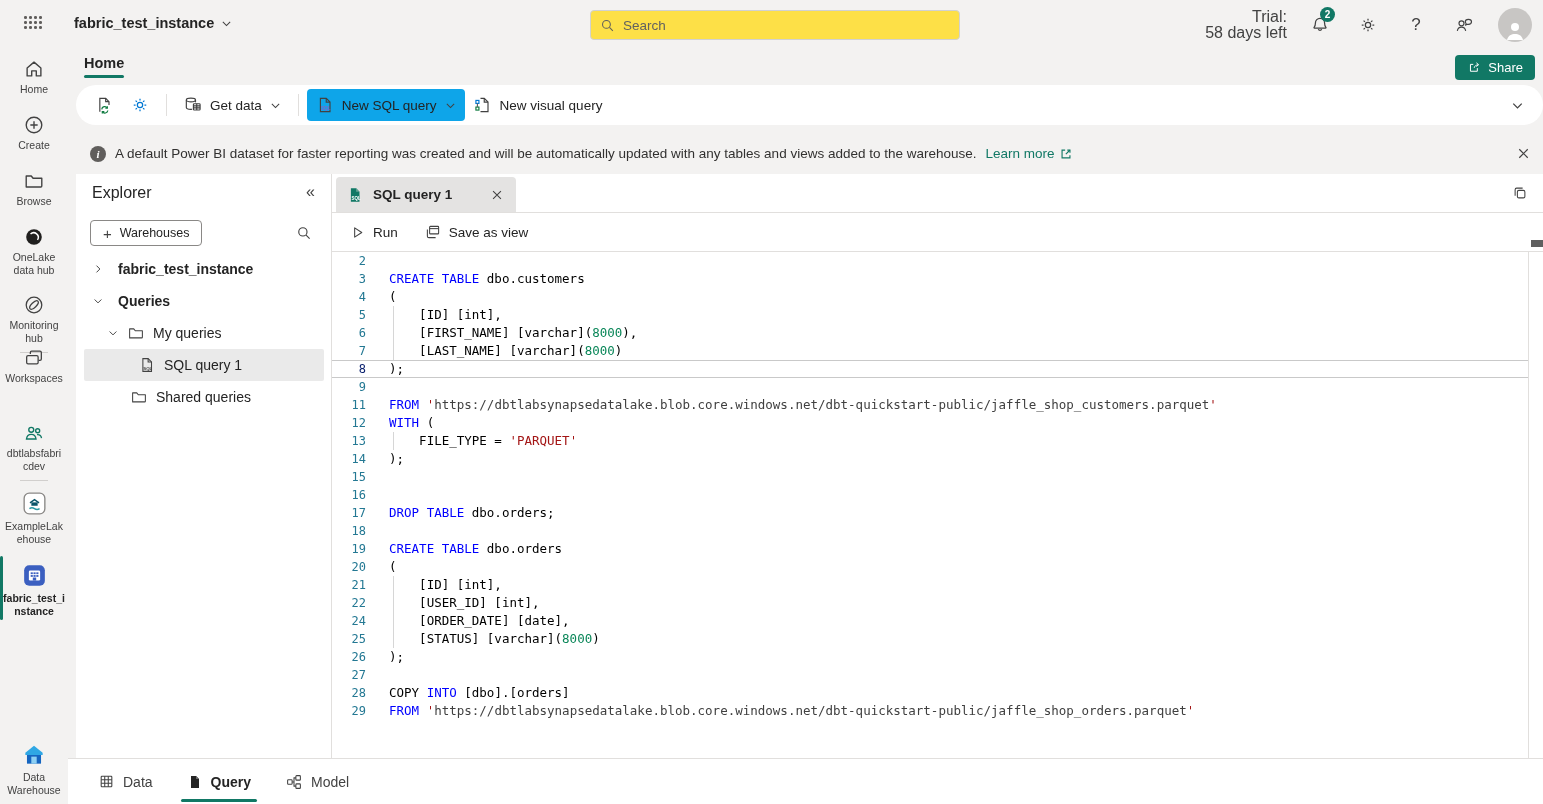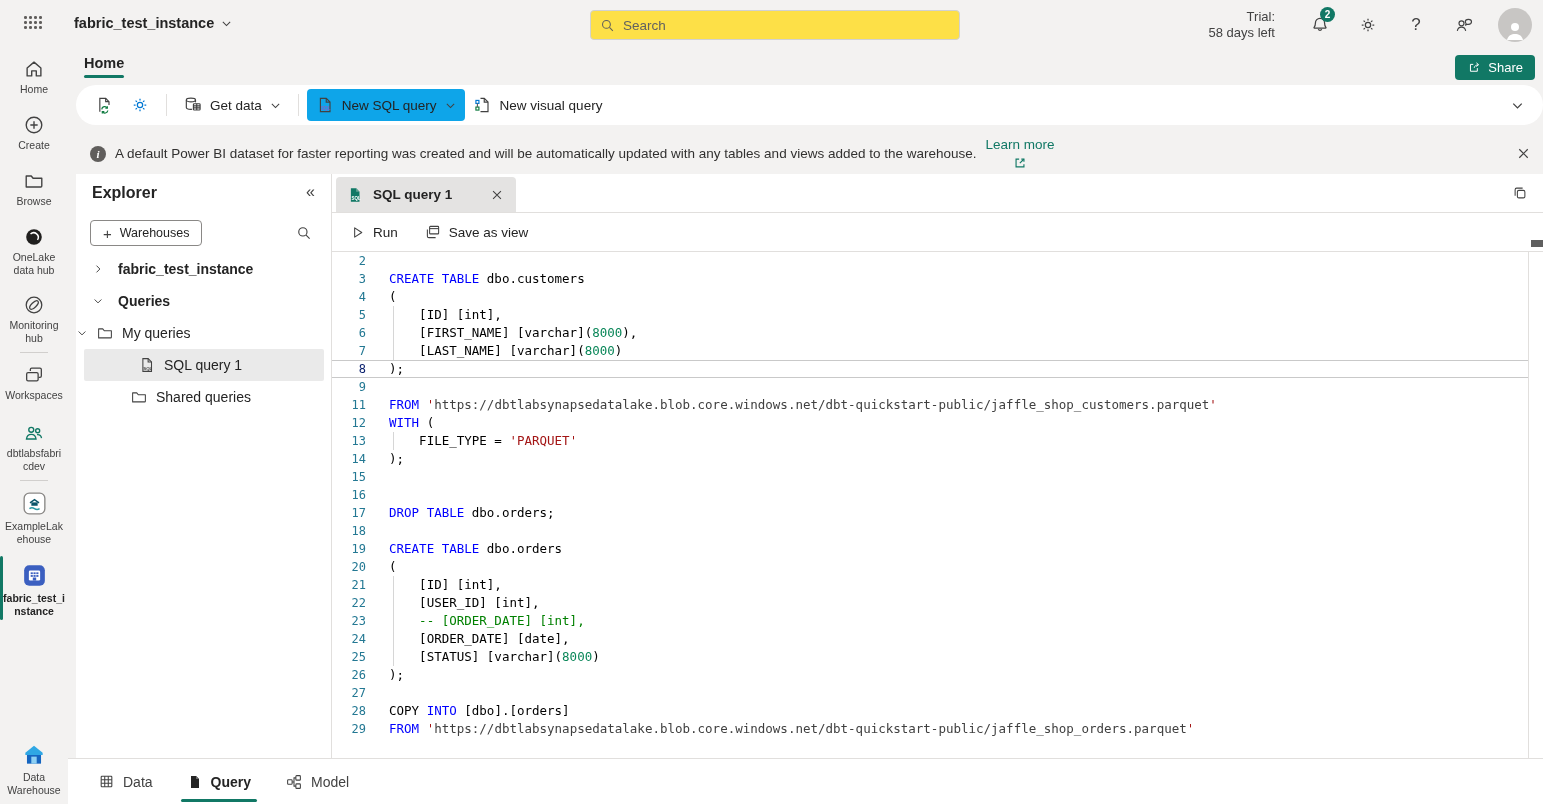--- a/index.html
+++ b/index.html
@@ -8,21 +8,21 @@
   #screen { position:relative; width:1543px; height:804px; background:#f3f2f1; overflow:hidden; }
   svg { display:block; }
 
   
   .topbar { position:absolute; left:0; top:0; width:1543px; height:50px; background:#f3f2f1; }
   .waffle { position:absolute; left:24px; top:16px; display:grid; grid-template-columns:repeat(4,5px); grid-auto-rows:5px; cursor:pointer; }
   .waffle i { width:2.6px; height:2.6px; border-radius:50%; background:#605e5c; }
   .appname { position:absolute; left:74px; top:15px; font-size:14.5px; font-weight:600; display:flex; align-items:center; gap:6px; cursor:pointer; }
   .searchbox { position:absolute; left:590px; top:10px; width:370px; height:30px; background:#fde047; border:1px solid #d1d1d1; border-radius:4px; display:flex; align-items:center; padding:0 8px; gap:7px; }
   .searchbox .ph { font-size:13.5px; color:#616161; }
-  .trial { position:absolute; right:268px; top:9px; text-align:right; font-size:13px; line-height:16px; color:#424242; }
+  .trial { position:absolute; right:256px; top:9px; text-align:right; font-size:16px; line-height:16px; color:#424242; }
   .tb-ic { position:absolute; top:8px; width:34px; height:34px; display:flex; align-items:center; justify-content:center; cursor:pointer; }
   .qmark { font-size:17px; color:#424242; }
   .badge { position:absolute; left:17px; top:-1px; min-width:15px; height:15px; border-radius:8px; background:#117865; color:#fff; font-size:10px; font-weight:700; display:flex; align-items:center; justify-content:center; padding:0 3px; }
   .avatar { position:absolute; left:1498px; top:8px; width:34px; height:34px; border-radius:50%; background:#c8c6c4; display:flex; align-items:flex-end; justify-content:center; overflow:hidden; cursor:pointer; }
 
   
   .rail { position:absolute; left:0; top:50px; width:68px; height:754px; background:#f3f2f1; }
   .rail-item { position:absolute; left:0; width:68px; text-align:center; cursor:pointer; }
   .rail-item svg { margin:0 auto; }
   .ri-label { font-size:10.5px; line-height:13px; color:#424242; margin-top:3px; word-break:break-all; }
@@ -40,27 +40,27 @@
   .toolbar { position:absolute; left:76px; top:85px; width:1467px; height:40px; background:#fff; border-radius:20px; display:flex; align-items:center; padding:0 10px; }
   .tbar-btn { display:flex; align-items:center; gap:7px; font-size:13.5px; color:#242424; padding:6px 8px; border-radius:4px; cursor:pointer; white-space:nowrap; }
   .tbar-btn.hl { background:#0ea5e9; }
   .tbar-sep { width:1px; height:22px; background:#e1dfdd; margin:0 8px; }
   .tbar-caret { position:absolute; right:18px; top:13px; cursor:pointer; }
 
   
   .banner { position:absolute; left:76px; top:133px; width:1467px; height:41px; display:flex; align-items:center; padding:0 14px; gap:9px; }
   .info-ic { width:16px; height:16px; border-radius:50%; background:#605e5c; color:#fff; font-size:11px; font-weight:700; font-family:"Liberation Serif",serif; font-style:italic; display:flex; align-items:center; justify-content:center; flex:0 0 16px; }
   .banner-text { font-size:13.5px; color:#323130; }
-  .banner-link { font-size:13.5px; color:#117865; text-decoration:none; display:flex; align-items:center; gap:4px; cursor:pointer;flex-direction:column; }
+  .banner-link { font-size:13.5px; color:#117865; text-decoration:none; display:flex; align-items:center; gap:4px; cursor:pointer; }
   .banner-right { position:absolute; right:10px; display:flex; align-items:center; gap:16px; }
   .manage-btn { height:27px; background:#fff; border:1px solid #8a8886; border-radius:4px; font-size:13px; color:#242424; padding:0 13px; cursor:pointer; font-family:inherit; }
 
   
   .explorer { position:absolute; left:76px; top:174px; width:256px; height:584px; background:#fff; border-right:1px solid #e1dfdd; }
-  .exp-title { position:absolute; left:16px; top:10px; font-size:16px; font-weight:700; }
+  .exp-title { position:absolute; left:16px; top:10px; font-size:16px; font-weight:400; }
   .exp-collapse { position:absolute; right:16px; top:9px; font-size:16px; color:#424242; cursor:pointer; }
   .wh-btn { position:absolute; left:14px; top:46px; height:26px; border:1px solid #8a8886; border-radius:4px; background:#fff; display:flex; align-items:center; gap:8px; padding:0 12px; font-size:12.5px; color:#242424; cursor:pointer; font-family:inherit; }
   .wh-plus { font-size:15px; color:#424242; line-height:1; }
   .exp-search { position:absolute; right:18px; top:50px; cursor:pointer; }
   .tree { position:absolute; left:0; top:79px; width:256px; }
   .trow { position:relative; height:32px; display:flex; align-items:center; font-size:14px; color:#242424; cursor:pointer; }
   .trow.bold { font-weight:600; }
   .trow.sel { background:#eaeaea; margin:0 8px; border-radius:2px; }
   .tchev { width:12px; display:flex; }
   .tico { display:flex; margin-right:8px; }
@@ -191,21 +191,21 @@
     </div>
     <div class="rail-item" style="top:244px">
       <svg viewBox="0 0 24 24" width="22" height="22" fill="none" stroke="#424242" stroke-width="1.4">
           <circle cx="12" cy="12" r="8.5"></circle>
           <ellipse cx="12" cy="12" rx="6" ry="2.6" transform="rotate(-45 12 12)"></ellipse>
         </svg>
       <div class="ri-label">Monitoring</div>
       <div class="ri-label" style="margin-top:0">hub</div>
     </div>
     <div class="rail-div" style="top:302px"></div>
-    <div class="rail-item" style="top:314px">
+    <div class="rail-item" style="top:297px">
       <svg viewBox="0 0 24 24" width="22" height="22" fill="none" stroke="#424242" stroke-width="1.4">
           <path d="M8 7.5V6a1.5 1.5 0 0 1 1.5-1.5h9A1.5 1.5 0 0 1 20 6v7a1.5 1.5 0 0 1-1.5 1.5H17"></path>
           <rect x="4" y="9.5" width="12.5" height="9" rx="1.5"></rect>
         </svg>
       <div class="ri-label">Workspaces</div>
     </div>
     <div class="rail-item" style="top:372px">
       <svg viewBox="0 0 24 24" width="22" height="22" fill="none" stroke="#117865" stroke-width="1.5">
           <circle cx="9" cy="8.5" r="2.7"></circle>
           <circle cx="16" cy="9.5" r="2.2"></circle>
@@ -367,21 +367,21 @@
         <span style="margin-left:14px">fabric_test_instance</span>
       </div>
       <div class="trow bold" style="padding-left:16px">
         <span class="tchev">
             <svg viewBox="0 0 16 16" width="12" height="12" fill="none" stroke="#424242" stroke-width="1.3">
               <path d="M3.5 6 8 10.5 12.5 6"></path>
             </svg>
           </span>
         <span style="margin-left:14px">Queries</span>
       </div>
-      <div class="trow" style="">
+      <div class="trow" style="padding-left:31px">
         <span class="tchev">
             <svg viewBox="0 0 16 16" width="12" height="12" fill="none" stroke="#424242" stroke-width="1.3">
               <path d="M3.5 6 8 10.5 12.5 6"></path>
             </svg>
           </span>
         <span class="tico" style="margin-left:8px">
             <svg viewBox="0 0 24 24" width="18" height="18" fill="none" stroke="#424242" stroke-width="1.4" stroke-linejoin="round">
               <path d="M3.5 18.5v-12h5.5l2 2.5h9.5v8.5a1 1 0 0 1-1 1H4.5a1 1 0 0 1-1-1Z"></path>
             </svg>
           </span>
@@ -522,24 +522,20 @@
           </div>
           <div class="cl g">
             <span class="ln">21</span>
             <span class="ct"><span class="tk-pl">    [ID] [int],</span></span>
           </div>
           <div class="cl g">
             <span class="ln">22</span>
             <span class="ct"><span class="tk-pl">    [USER_ID] [int],</span></span>
           </div>
           <div class="cl g">
-            <span class="ln">23</span>
-            <span class="ct"><span class="tk-pl">    </span><span class="tk-com">-- [ORDER_DATE] [int],</span></span>
-          </div>
-          <div class="cl g">
             <span class="ln">24</span>
             <span class="ct"><span class="tk-pl">    [ORDER_DATE] [date],</span></span>
           </div>
           <div class="cl g">
             <span class="ln">25</span>
             <span class="ct"><span class="tk-pl">    [STATUS] [varchar](</span><span class="tk-num">8000</span><span class="tk-pl">)</span></span>
           </div>
           <div class="cl">
             <span class="ln">26</span>
             <span class="ct"><span class="tk-pl">);</span></span>

